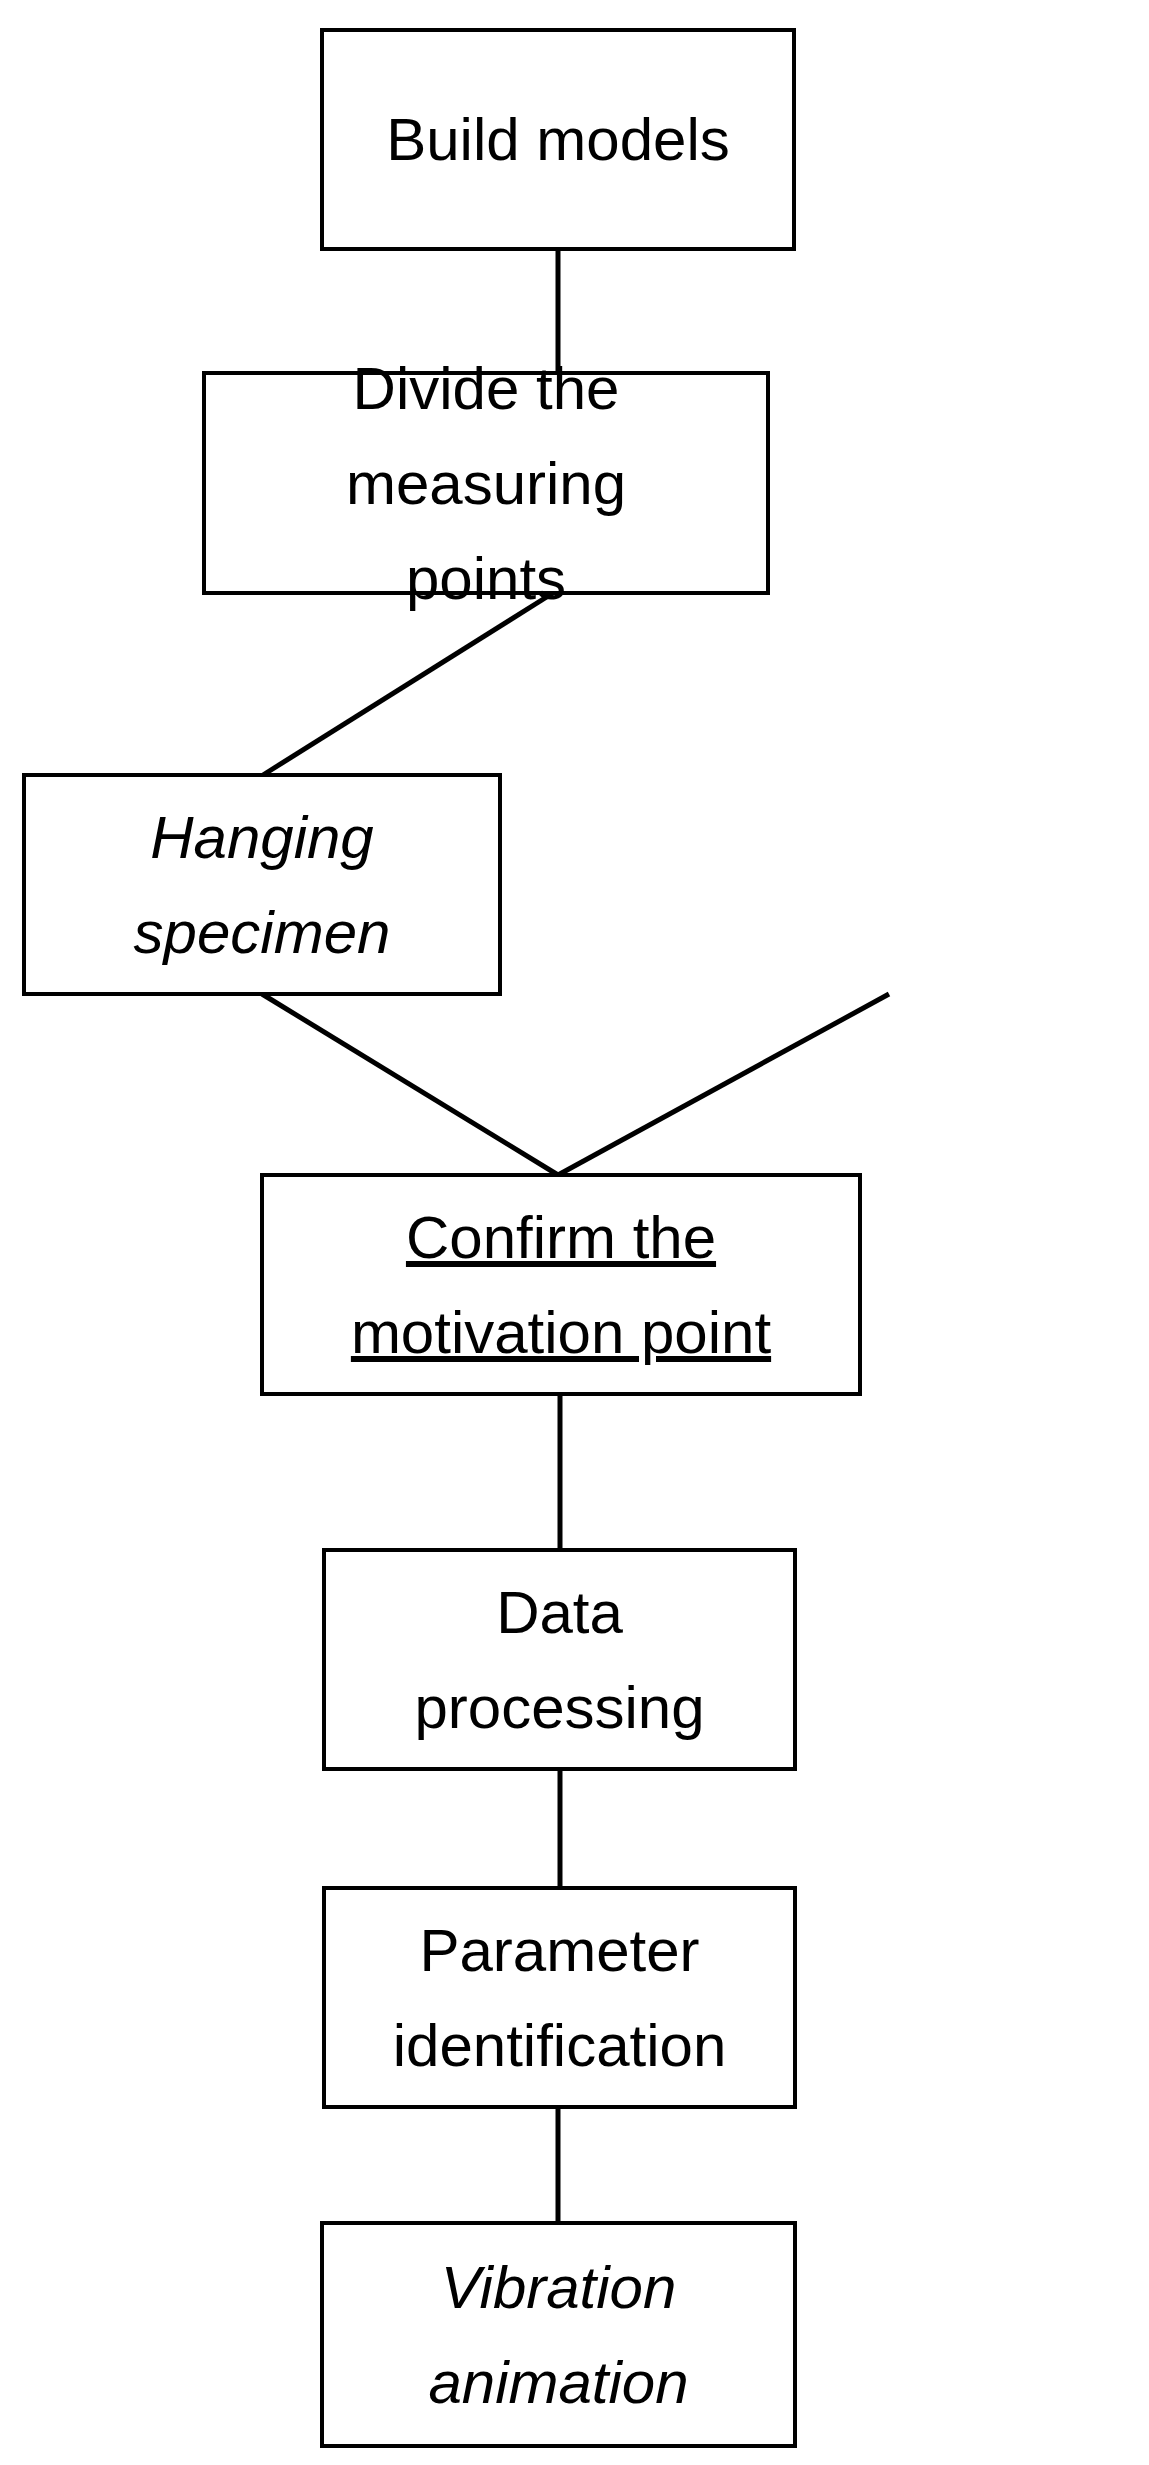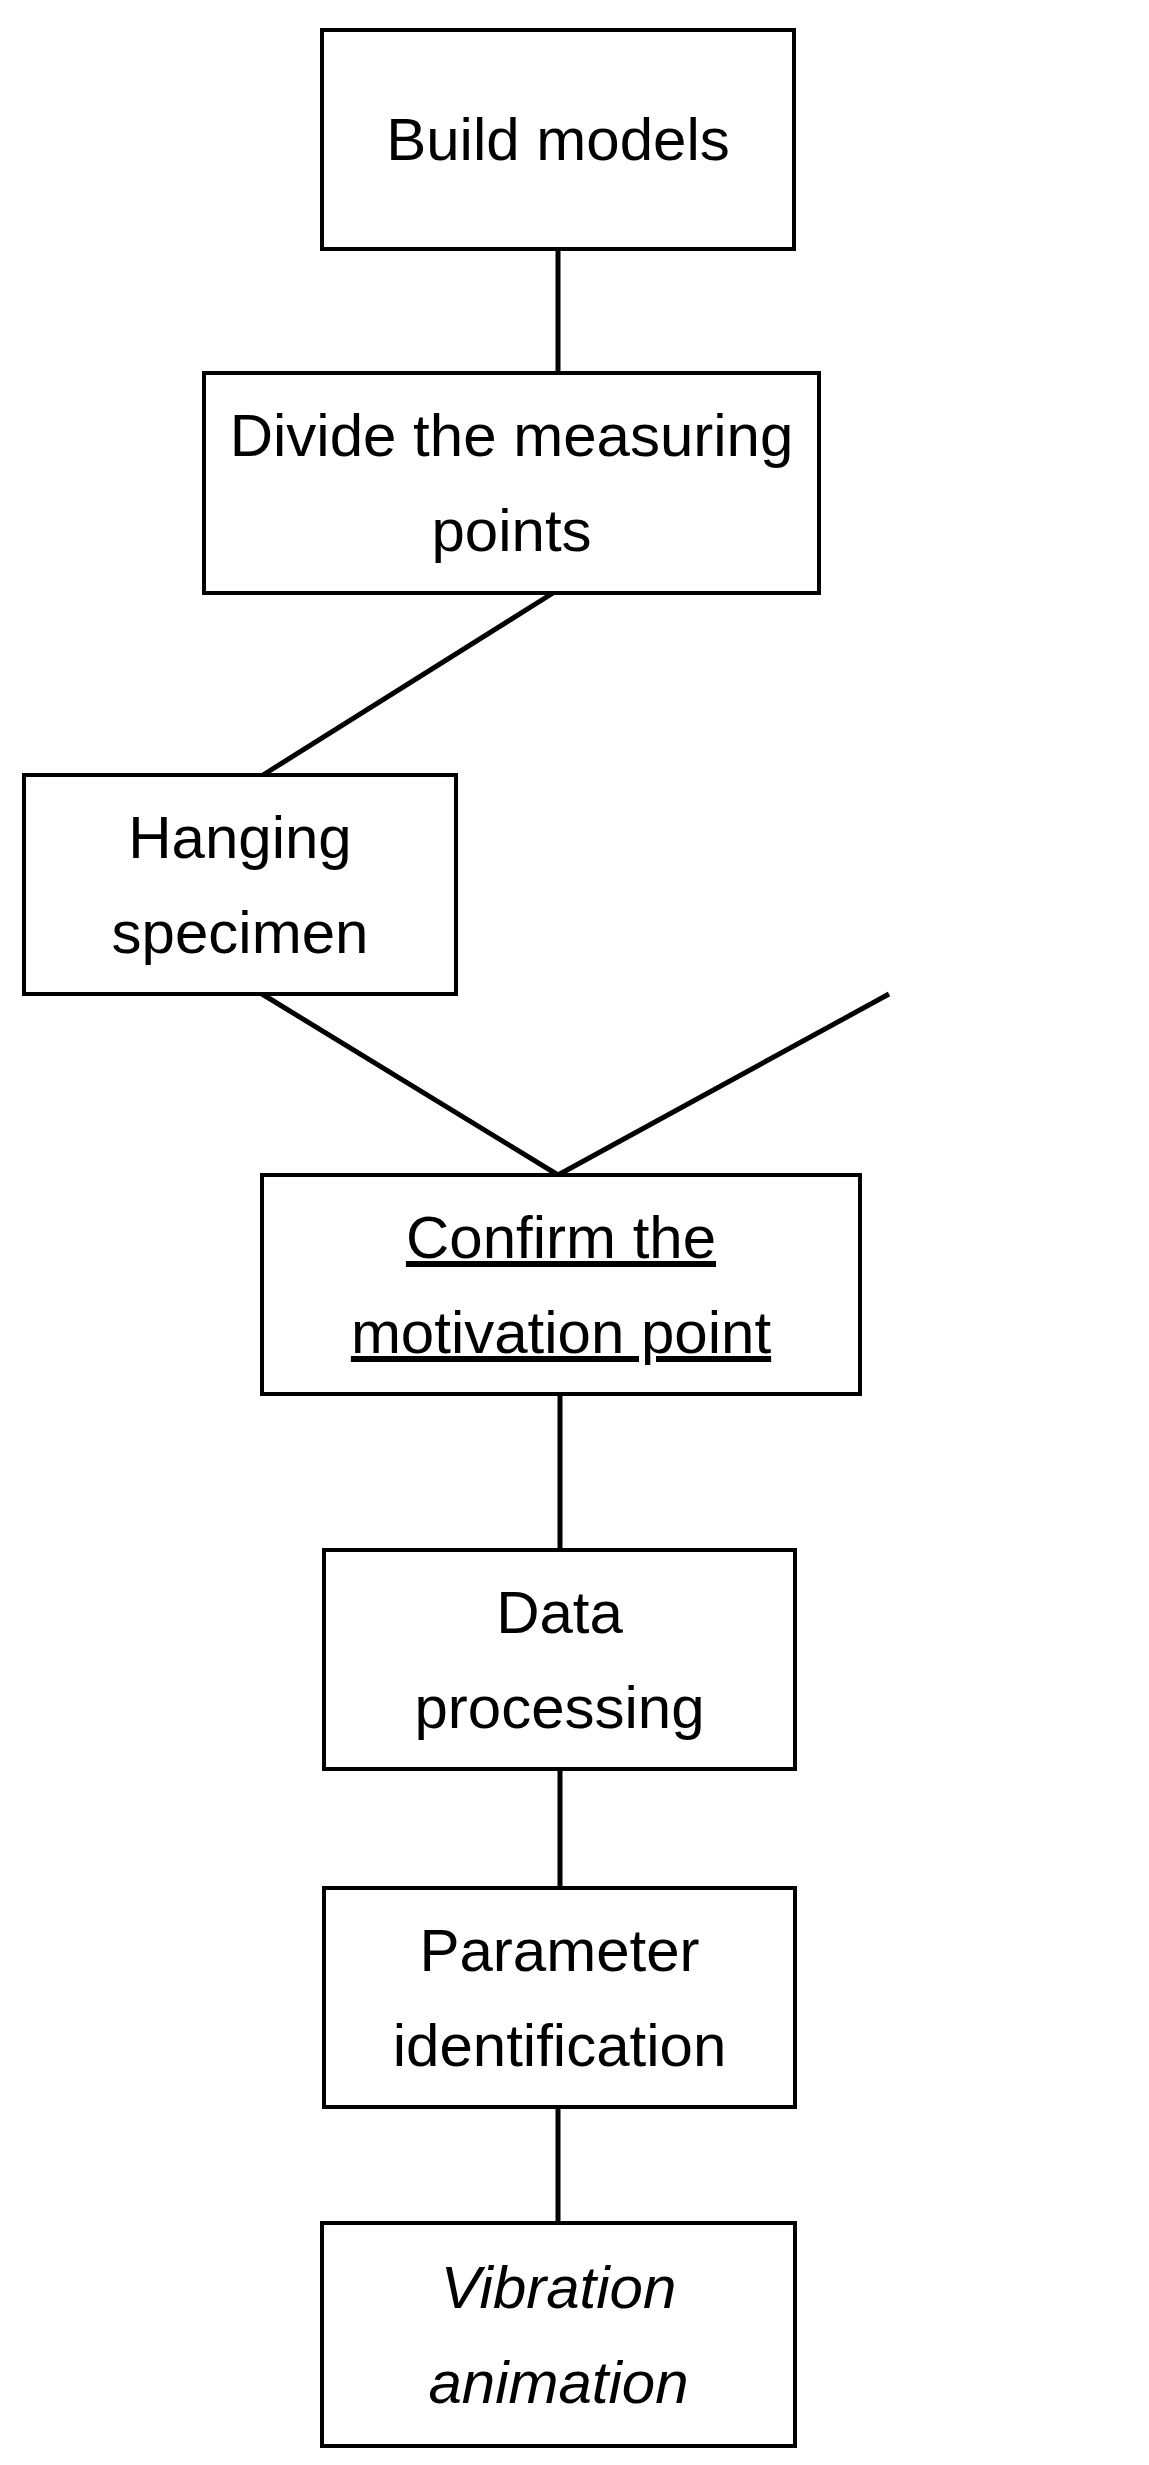--- a/index.html
+++ b/index.html
@@ -50,26 +50,26 @@
       <line x1="889" y1="986" x2="558" y2="1167" stroke="#000000" stroke-width="5"></line>
       <line x1="560" y1="1386" x2="560" y2="1542" stroke="#000000" stroke-width="5"></line>
       <line x1="560" y1="1761" x2="560" y2="1880" stroke="#000000" stroke-width="5"></line>
       <line x1="558" y1="2099" x2="558" y2="2215" stroke="#000000" stroke-width="5"></line>
     </svg>
 
   <div class="node" style="left: 320px; top: 20px; width: 476px; height: 223px; border: 4px solid rgb(0, 0, 0); background: rgb(255, 255, 255);">
     <span class="node-label" style="color: rgb(0, 0, 0);">Build models</span>
   </div>
 
-  <div class="node" style="left: 202px; top: 363px; width: 619px; height: 224px; border: 4px solid rgb(0, 0, 0); background: rgb(255, 255, 255);">
+  <div class="node" style="left: 202px; top: 363px; width: 568px; height: 224px; border: 4px solid rgb(0, 0, 0); background: rgb(255, 255, 255);">
     <span class="node-label" style="color: rgb(0, 0, 0);">Divide the measuring
 points</span>
   </div>
 
-  <div class="node" style="left: 22px; top: 765px; width: 436px; height: 223px; border: 4px solid rgb(0, 0, 0); background: rgb(255, 255, 255);">
+  <div class="node" style="left: 22px; top: 765px; width: 480px; height: 223px; border: 4px solid rgb(0, 0, 0); background: rgb(255, 255, 255); font-style: italic;">
     <span class="node-label" style="color: rgb(0, 0, 0);">Hanging
 specimen</span>
   </div>
 
 
   <div class="node" style="left: 260px; top: 1165px; width: 602px; height: 223px; border: 4px solid rgb(0, 0, 0); background: rgb(255, 255, 255); text-decoration: underline;">
     <span class="node-label" style="color: rgb(0, 0, 0);">Confirm the
 motivation point</span>
   </div>
 

